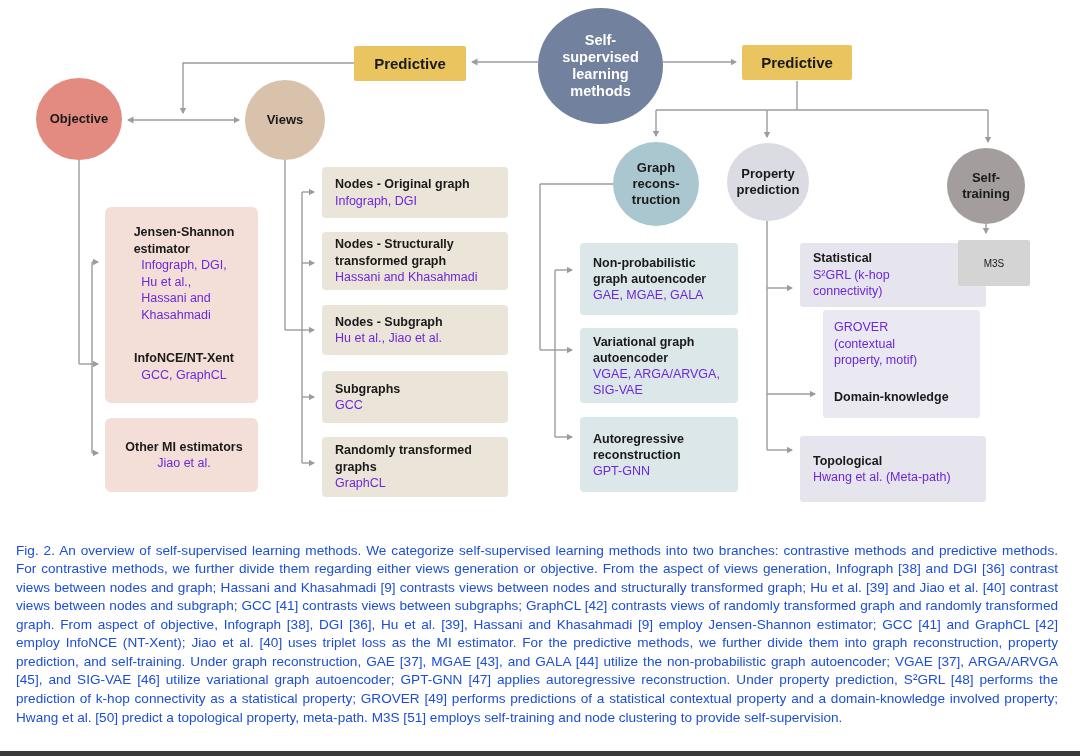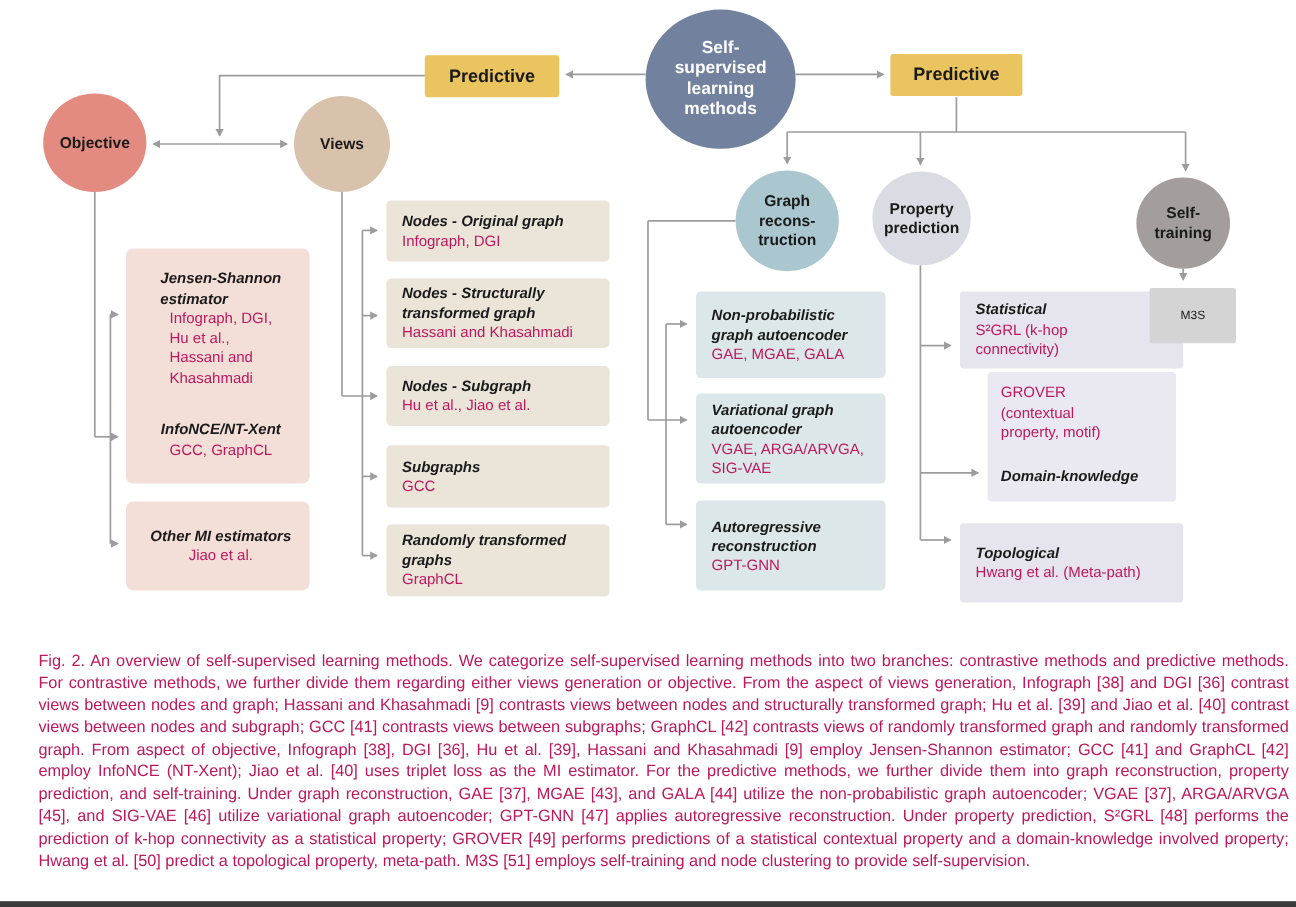--- a/index.html
+++ b/index.html
@@ -25,22 +25,22 @@
     position:absolute;background:#EAC45F;display:flex;align-items:center;justify-content:center;
     font-weight:bold;font-size:15px;border-radius:2px;
   }
   .y-con{left:354px;top:46px;width:112px;height:35px;}
   .y-pre{left:742px;top:45px;width:110px;height:35px;}
 
   .nbox{
     position:absolute;border-radius:6px;display:flex;flex-direction:column;justify-content:center;
     padding:8px 8px 8px 13px;box-sizing:border-box;font-size:12.5px;line-height:16.5px;
   }
-  .bt{font-weight:bold;white-space:pre-line;font-style:italic;}
-  .bb{white-space:pre-line;color:#be185d;}
+  .bt{font-weight:bold;white-space:pre-line;}
+  .bb{white-space:pre-line;color:#6d28d9;}
 
   .pink{background:#F3DFD8;left:105px;width:153px;align-items:center;}
   .b-jensen{top:207px;height:133px;}
   .b-infonce{top:330px;height:73px;}
   .b-othermi{top:418px;height:74px;}
 
   .beige{background:#EBE4D9;left:322px;width:186px;border-radius:4px;}
   .b-v1{top:167px;height:51px;}
   .b-v2{top:232px;height:58px;}
   .b-v3{top:305px;height:50px;}
@@ -59,22 +59,22 @@
     background:#EAE9F1;left:823px;width:157px;top:310px;height:108px;
     justify-content:space-between;padding:9px 28px 13px 11px;border-radius:3px;
   }
 
   .b-m3s{
     position:absolute;left:958px;top:240px;width:72px;height:46px;background:#D4D4D4;
     display:flex;align-items:center;justify-content:center;font-size:10px;border-radius:2px;
   }
 
   .caption{
-    position:absolute;left:32px;top:528px;width:1042px;
-    font-size:13.6px;line-height:18.55px;text-align:justify;color:#be185d;
+    position:absolute;left:16px;top:528px;width:1042px;
+    font-size:13.6px;line-height:18.55px;text-align:justify;color:#1d4ed8;
   }
   .bottom-rule{position:absolute;left:0;top:751px;width:1080px;height:5px;background:#3a3a3a;}
 </style>
 </head>
 <body>
 
 <div class="canvas">
 
   <svg class="wires" viewBox="0 0 1080 530">
     <defs>

